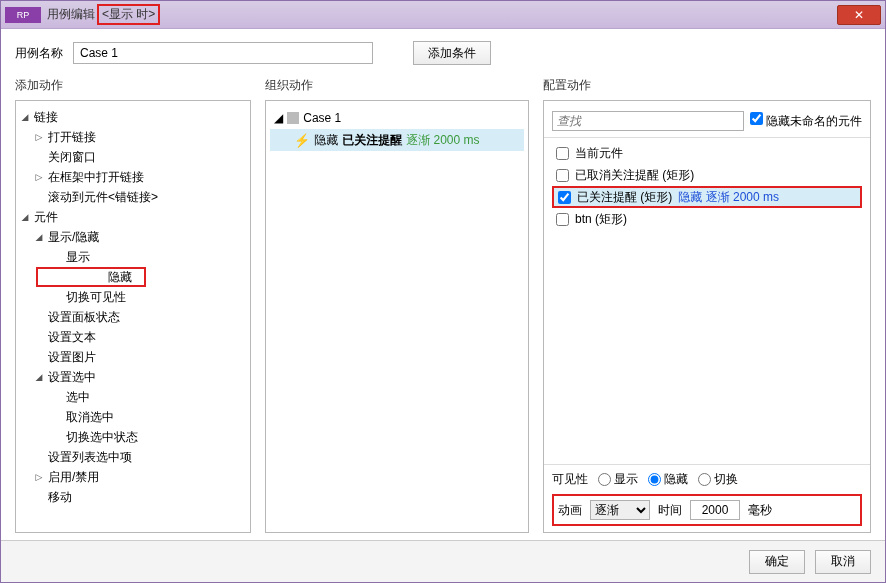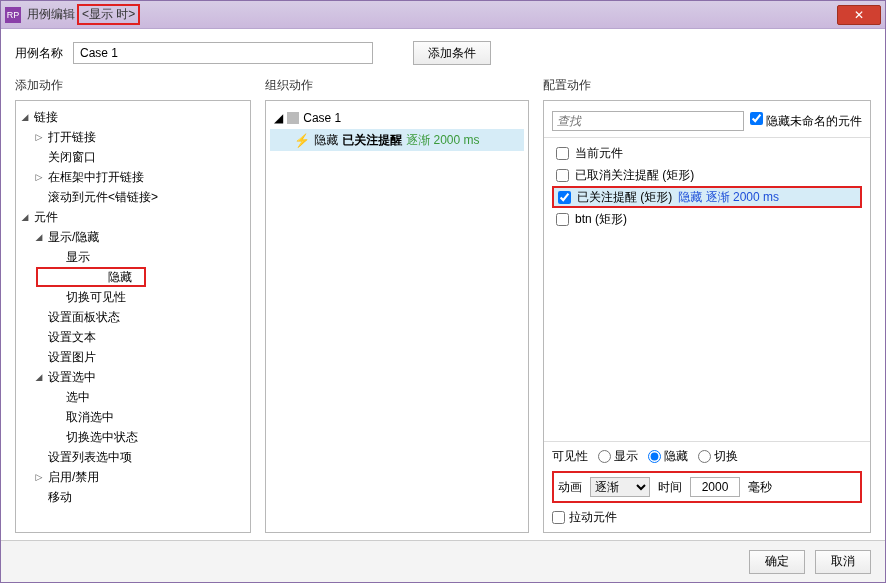--- a/index.html
+++ b/index.html
@@ -1,19 +1,19 @@
 <!DOCTYPE html>
 <html><head>
 <meta charset="utf-8">
 <style>
 * { box-sizing: border-box; margin: 0; padding: 0; font-family: "Microsoft YaHei", sans-serif; font-size: 12px; }
 body { background: #fff; }
 .window { width: 886px; height: 583px; border: 1px solid #8a6fa8; position: relative; background: #fff; }
 .titlebar { height: 28px; background: linear-gradient(#d7cce5, #cbb9dd); display: flex; align-items: center; padding: 0 4px; border-bottom: 1px solid #b8a6cf; }
-.titlebar .icon-rp { width: 16px; height: 16px; background: #8a3fa8; color: #fff; font-size: 9px; display: flex; align-items: center; justify-content: center; margin-right: 6px; }
+.titlebar .icon-rp { width: 36px; height: 16px; background: #8a3fa8; color: #fff; font-size: 9px; display: flex; align-items: center; justify-content: center; margin-right: 6px; }
 .titlebar .title { color: #333; }
 .titlebar .title-hi { border: 2px solid #e02020; padding: 0 3px; margin-left: 2px; }
 .titlebar .close-btn { margin-left: auto; width: 44px; height: 20px; background: #d04030; border: 1px solid #a03020; border-radius: 2px; color: #fff; display: flex; align-items: center; justify-content: center; font-size: 14px; }
 .name-row { display: flex; align-items: center; padding: 12px 14px 8px; gap: 10px; }
 .name-row input[type=text] { height: 22px; width: 300px; border: 1px solid #b0b0b0; padding: 0 6px; }
 .btn { height: 24px; padding: 0 14px; background: linear-gradient(#fcfcfc,#ececec); border: 1px solid #b0b0b0; border-radius: 0; cursor: pointer; }
 .columns { display: flex; padding: 0 14px 10px; gap: 14px; height: 470px; }
 .col { display: flex; flex-direction: column; }
 .col-left { width: 236px; }
 .col-mid { width: 264px; }
@@ -235,24 +235,20 @@
           </div>
           <div class="anim-row">
             <span>动画</span>
             <select>
               <option>逐渐</option>
             </select>
             <span>时间</span>
             <input type="text" value="2000" style="">
             <span>毫秒</span>
           </div>
-          <div class="drag-row">
-            <input type="checkbox" style="">
-            <span>拉动元件</span>
-          </div>
         </div>
       </div>
     </div>
   </div>
 
   <div class="footer">
     <button class="btn">确定</button>
     <button class="btn">取消</button>
   </div>
 </div>

